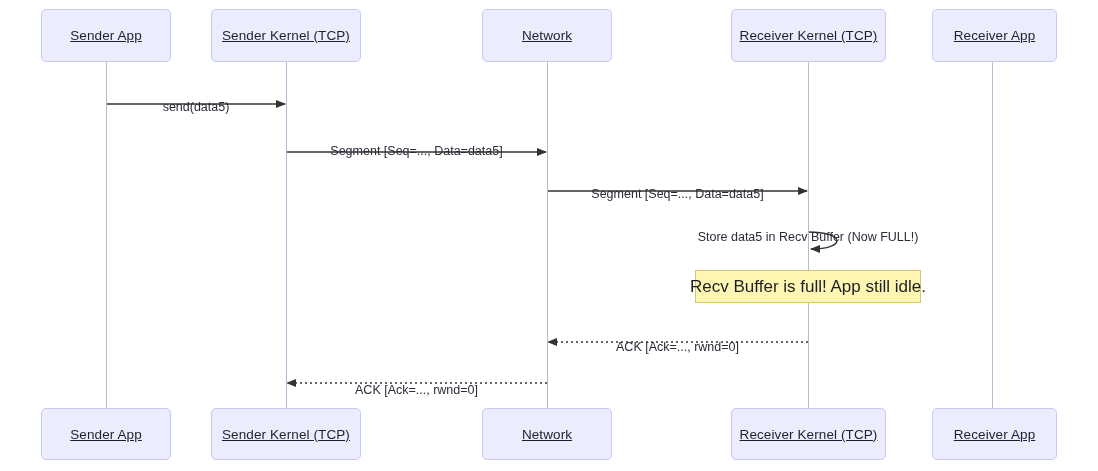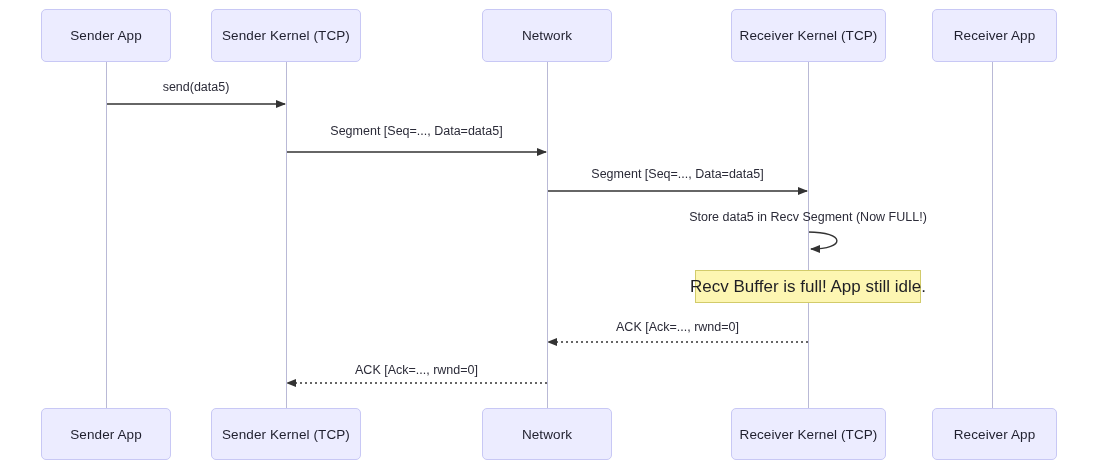--- a/index.html
+++ b/index.html
@@ -18,35 +18,37 @@
     background:#ececff;
     border:1px solid #c8c8f5;
     border-radius:5px;
     display:flex;
     align-items:center;
     justify-content:center;
     color:#1f1f2e;
     font-size:13.5px;
     letter-spacing:.1px;
     white-space:nowrap;
+    text-decoration:underline;
   }
 
   .lifeline{
     position:absolute;
     width:1px;
     background:#b9b9d6;
   }
 
   .msg-label{
     position:absolute;
     font-size:12.5px;
     color:#2b2b38;
     white-space:nowrap;
     transform:translateX(-50%);
     text-align:left;
+    margin-top:20px;
   }
 
   .note-box{
     position:absolute;
     box-sizing:border-box;
     background:#fdf6b2;
     border:1px solid #d2cb6a;
     display:flex;
     align-items:center;
     justify-content:center;
@@ -110,17 +112,17 @@
       <span>Receiver Kernel (TCP)</span>
     </div>
     <div class="actor-box" style="left: 932px; width: 125px; top: 408px; height: 52px; background: rgb(236, 236, 255); border-color: rgb(200, 200, 245);">
       <span>Receiver App</span>
     </div>
     <div class="msg-label" style="left: 196px; top: 80px; color: rgb(43, 43, 56);">send(data5)</div>
     <div class="msg-label" style="left: 416.5px; top: 124px; color: rgb(43, 43, 56);">Segment [Seq=..., Data=data5]</div>
     <div class="msg-label" style="left: 677.5px; top: 167px; color: rgb(43, 43, 56);">Segment [Seq=..., Data=data5]</div>
     <div class="msg-label" style="left: 677.5px; top: 320px; color: rgb(43, 43, 56);">ACK [Ack=..., rwnd=0]</div>
     <div class="msg-label" style="left: 416.5px; top: 363px; color: rgb(43, 43, 56);">ACK [Ack=..., rwnd=0]</div>
-    <div class="msg-label" style="left: 808px; top: 210px; color: rgb(43, 43, 56);">Store data5 in Recv Segment (Now FULL!)</div>
+    <div class="msg-label" style="left: 808px; top: 210px; color: rgb(43, 43, 56);">Store data5 in Recv Buffer (Now FULL!)</div>
     <div class="note-box" style="left: 695px; top: 270px; width: 226px; height: 33px; background: rgb(253, 246, 178); border-color: rgb(210, 203, 106);">
       <span>Recv Buffer is full! App still idle.</span>
     </div>
   </div>
 
 </body></html>

